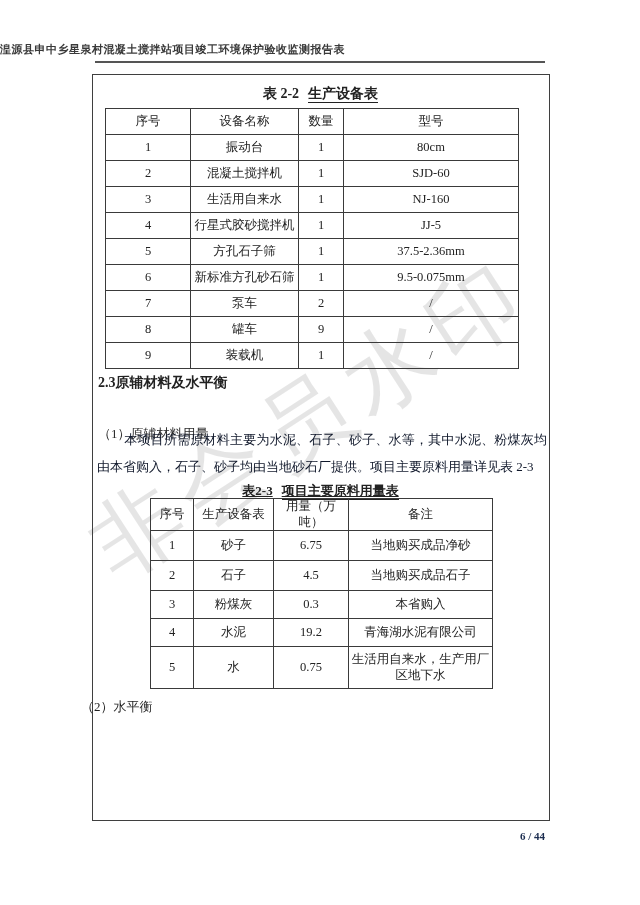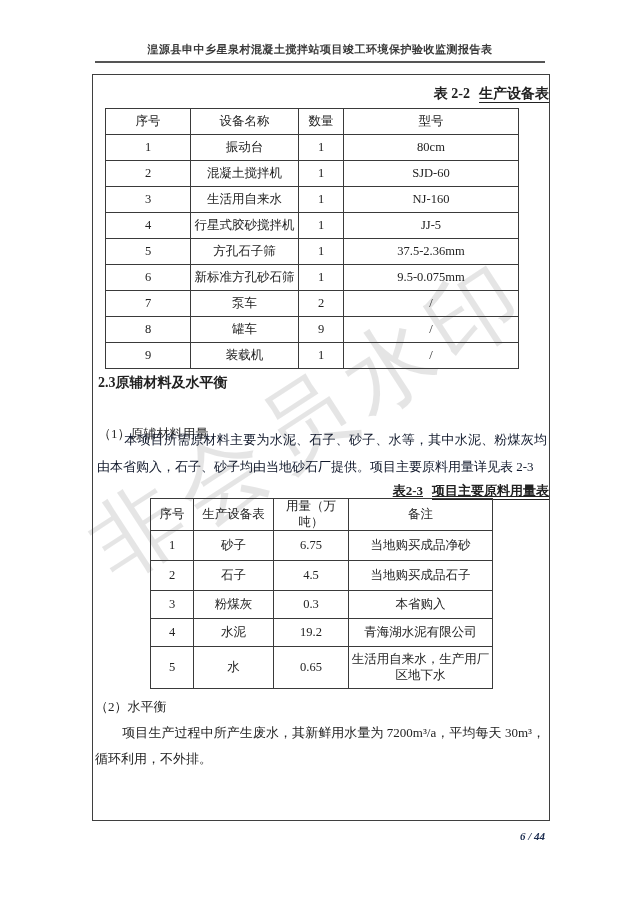--- a/index.html
+++ b/index.html
@@ -1,31 +1,31 @@
 <!DOCTYPE html>
 <html><head>
 <meta charset="utf-8">
 <style>
   html,body{margin:0;padding:0;background:#ffffff;}
   .page{position:relative;width:640px;height:905px;background:#fff;overflow:hidden;
         font-family:"Liberation Serif","DejaVu Serif",serif;color:#2b2b2b;}
   .abs{position:absolute;}
   .layer{position:absolute;inset:0;z-index:2;}
   
-  .hdr-title{top:42px;left:0;width:640px;text-align:center;font-size:11px;font-weight:bold;
+  .hdr-title{top:42px;left:0;width:640px;text-align:left;font-size:11px;font-weight:bold;
              color:#3a3a3a;letter-spacing:.5px;}
   .hdr-rule{top:61px;left:95px;width:450px;height:2px;background:#555;}
   
   .outer-box{top:74px;left:92px;width:456px;height:745px;border:1.5px solid #3f3f3f;}
   
   .wm{position:absolute;z-index:1;top:495px;left:100px;font-size:90px;letter-spacing:10px;
       color:rgba(0,0,0,0.10);white-space:nowrap;transform:rotate(-33deg);transform-origin:0 50%;
       pointer-events:none;user-select:none;font-family:"Liberation Serif","DejaVu Serif",serif;}
   
-  .tbl-caption{left:92px;width:457px;text-align:right;font-weight:bold;color:#222;}
+  .tbl-caption{left:92px;width:457px;text-align:center;font-weight:bold;color:#222;}
   .cap22{top:85px;font-size:14px;}
   .cap23{top:482px;font-size:13px;text-decoration:underline;}
   .cap-no{margin-right:9px;}
   .cap-underline{border-bottom:1.5px solid #222;padding-bottom:1px;}
   
   table{border-collapse:collapse;table-layout:fixed;}
   td,th{border:1px solid #3a3a3a;text-align:center;vertical-align:middle;
         font-size:12.5px;font-weight:normal;padding:0 2px;color:#222;line-height:1.25;}
   .t22{left:105px;top:108px;width:413px;}
   .t22 td,.t22 th{height:25px;}
@@ -33,26 +33,26 @@
   .t23 th{height:27px;}
   .t23 .r30 td{height:29px;}
   .t23 .r28 td{height:27px;}
   .t23 .r42 td{height:41px;}
   
   .sec-heading{left:98px;top:374px;font-size:14px;font-weight:bold;color:#222;}
   .sec-sub{left:98px;top:425px;font-size:13px;}
   .para{left:97px;width:450px;font-size:13px;line-height:27px;text-align:justify;
         text-indent:2.1em;color:#0f172a;}
   .para1{top:426px;}
-  .water-block{left:95px;top:694px;width:450px;font-size:13px;line-height:26px;color:#222;}
+  .water-block{left:81px;top:694px;width:450px;font-size:13px;line-height:26px;color:#222;}
   .water-block .p{text-align:justify;text-indent:2.1em;margin:0;}
   .water-block .s{margin:0;}
   
   .footer-page{top:830px;left:92px;width:453px;text-align:right;font-size:11px;
-               font-weight:bold;color:#1c2d50;font-style:italic;}
+               font-weight:bold;color:#1c2d50;}
 </style>
 </head>
 <body>
 
 <div class="page">
 
   <div class="wm">非会员水印</div>
 
   <div class="layer">
 
@@ -178,27 +178,26 @@
       </tr>
       <tr class="r28">
         <td>4</td>
         <td>水泥</td>
         <td>19.2</td>
         <td>青海湖水泥有限公司</td>
       </tr>
       <tr class="r42">
         <td>5</td>
         <td>水</td>
-        <td>0.65</td>
+        <td>0.75</td>
         <td>生活用自来水，生产用厂区地下水</td>
       </tr>
     </tbody>
       </table>
 
     <div class="abs water-block">
       <p class="s">（2）水平衡</p>
-      <p class="p">项目生产过程中所产生废水，其新鲜用水量为 7200m³/a，平均每天 30m³，循环利用，不外排。</p>
     </div>
 
     <div class="abs footer-page">6 / 44</div>
 
   </div>
 </div>
 
 </body></html>

